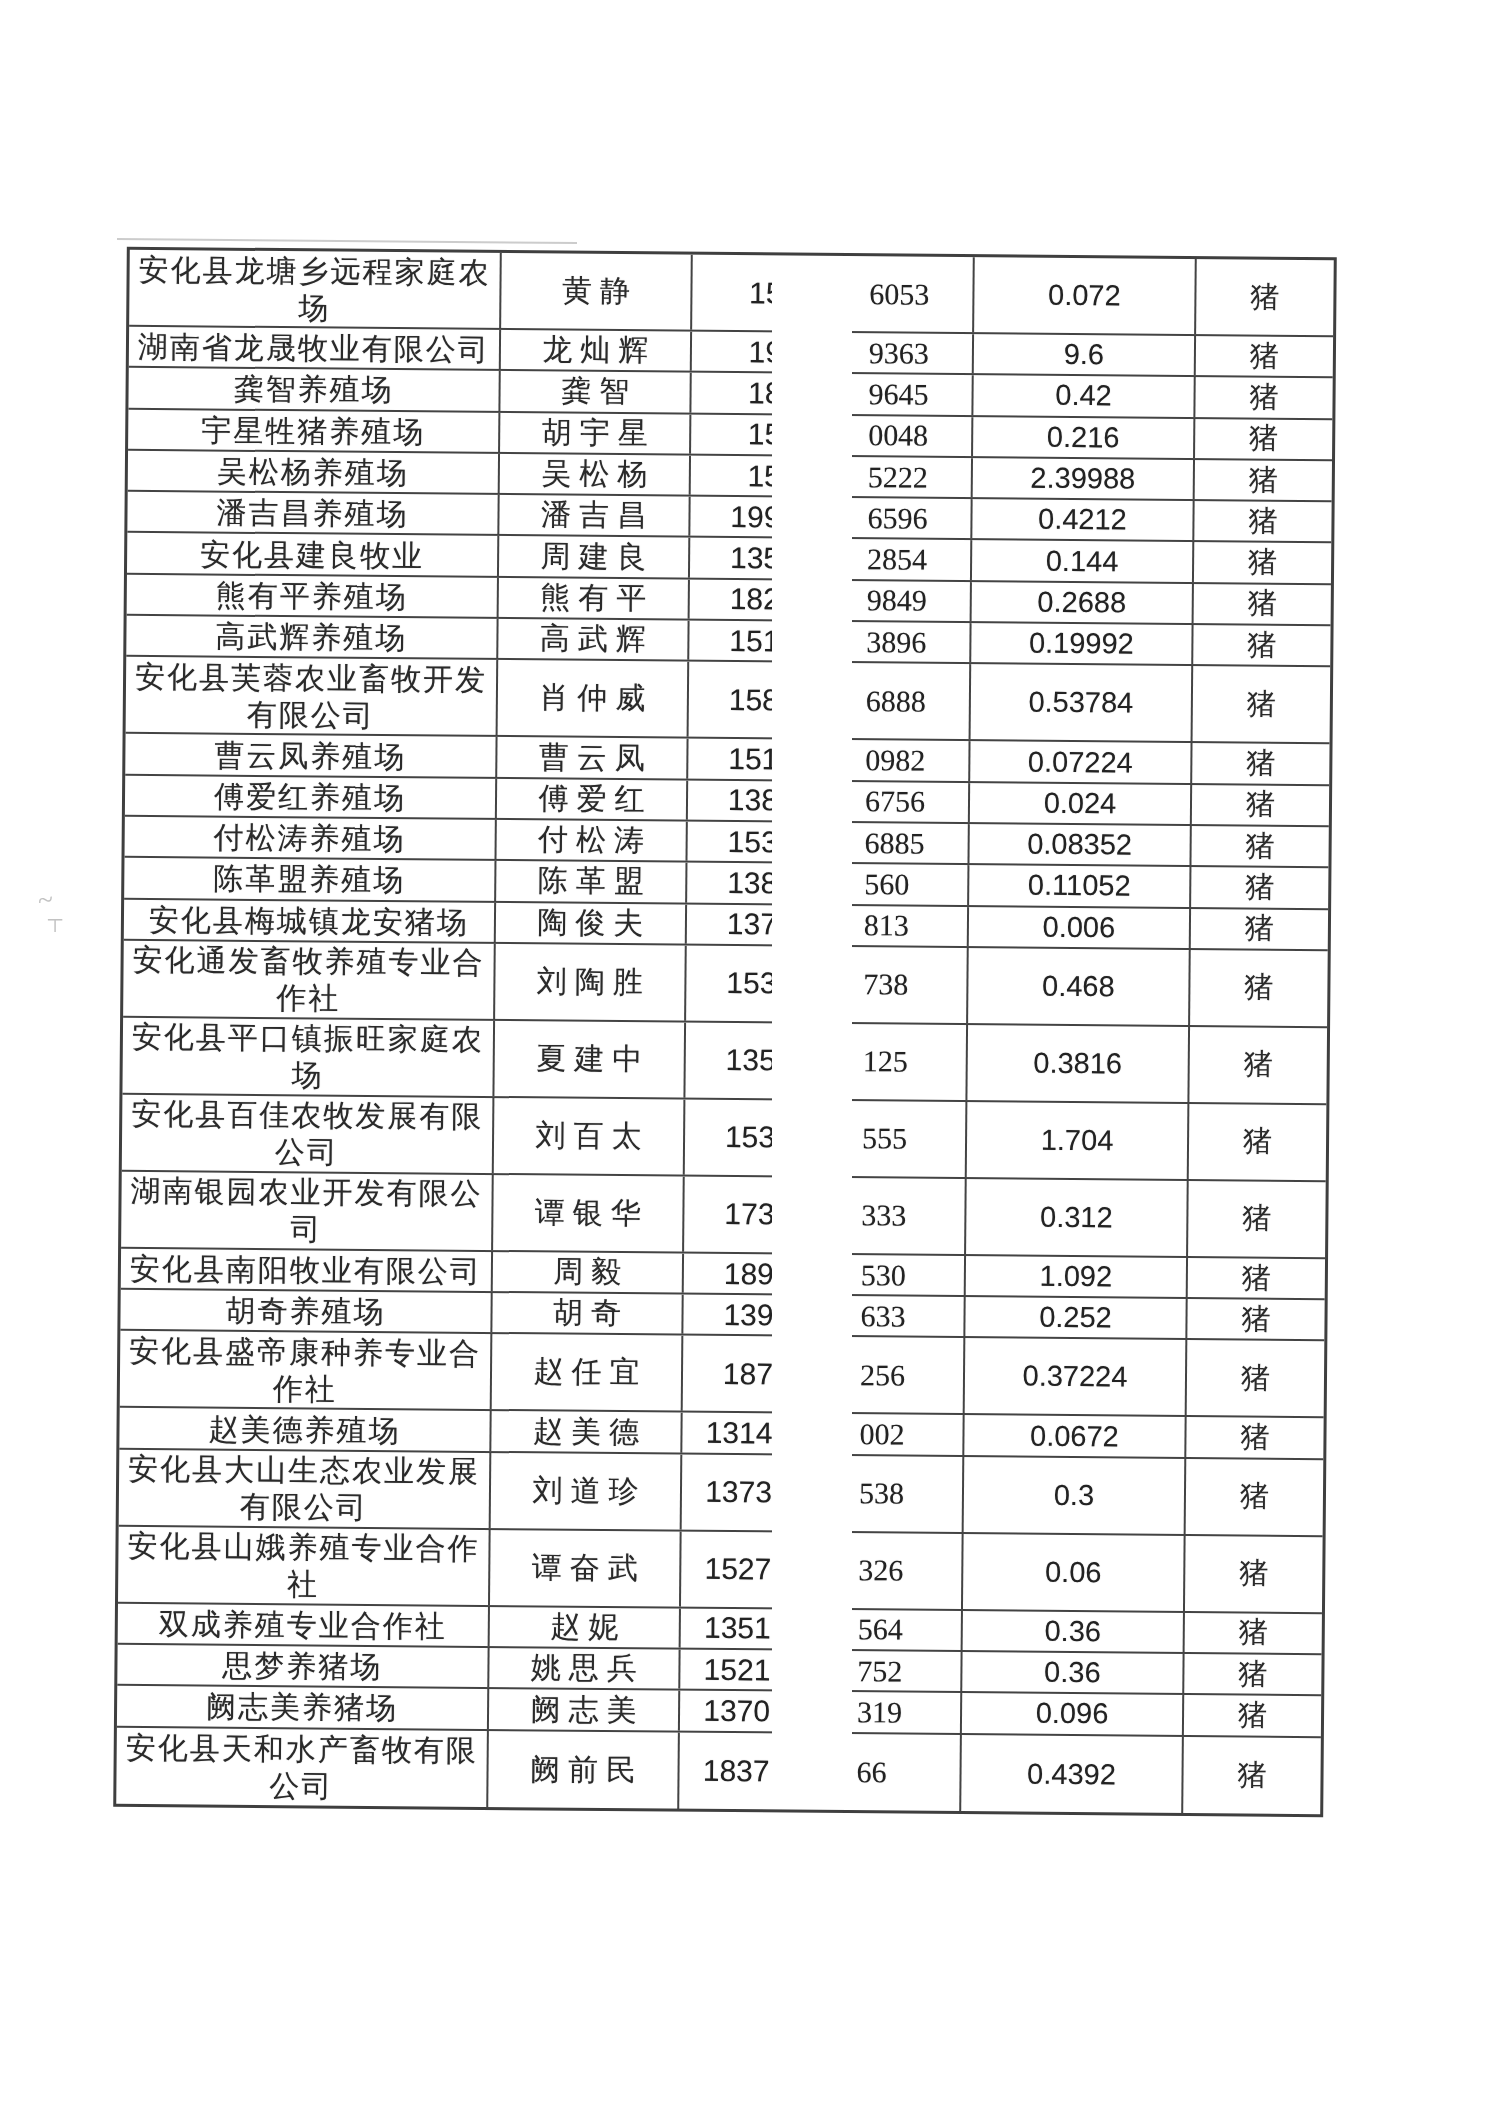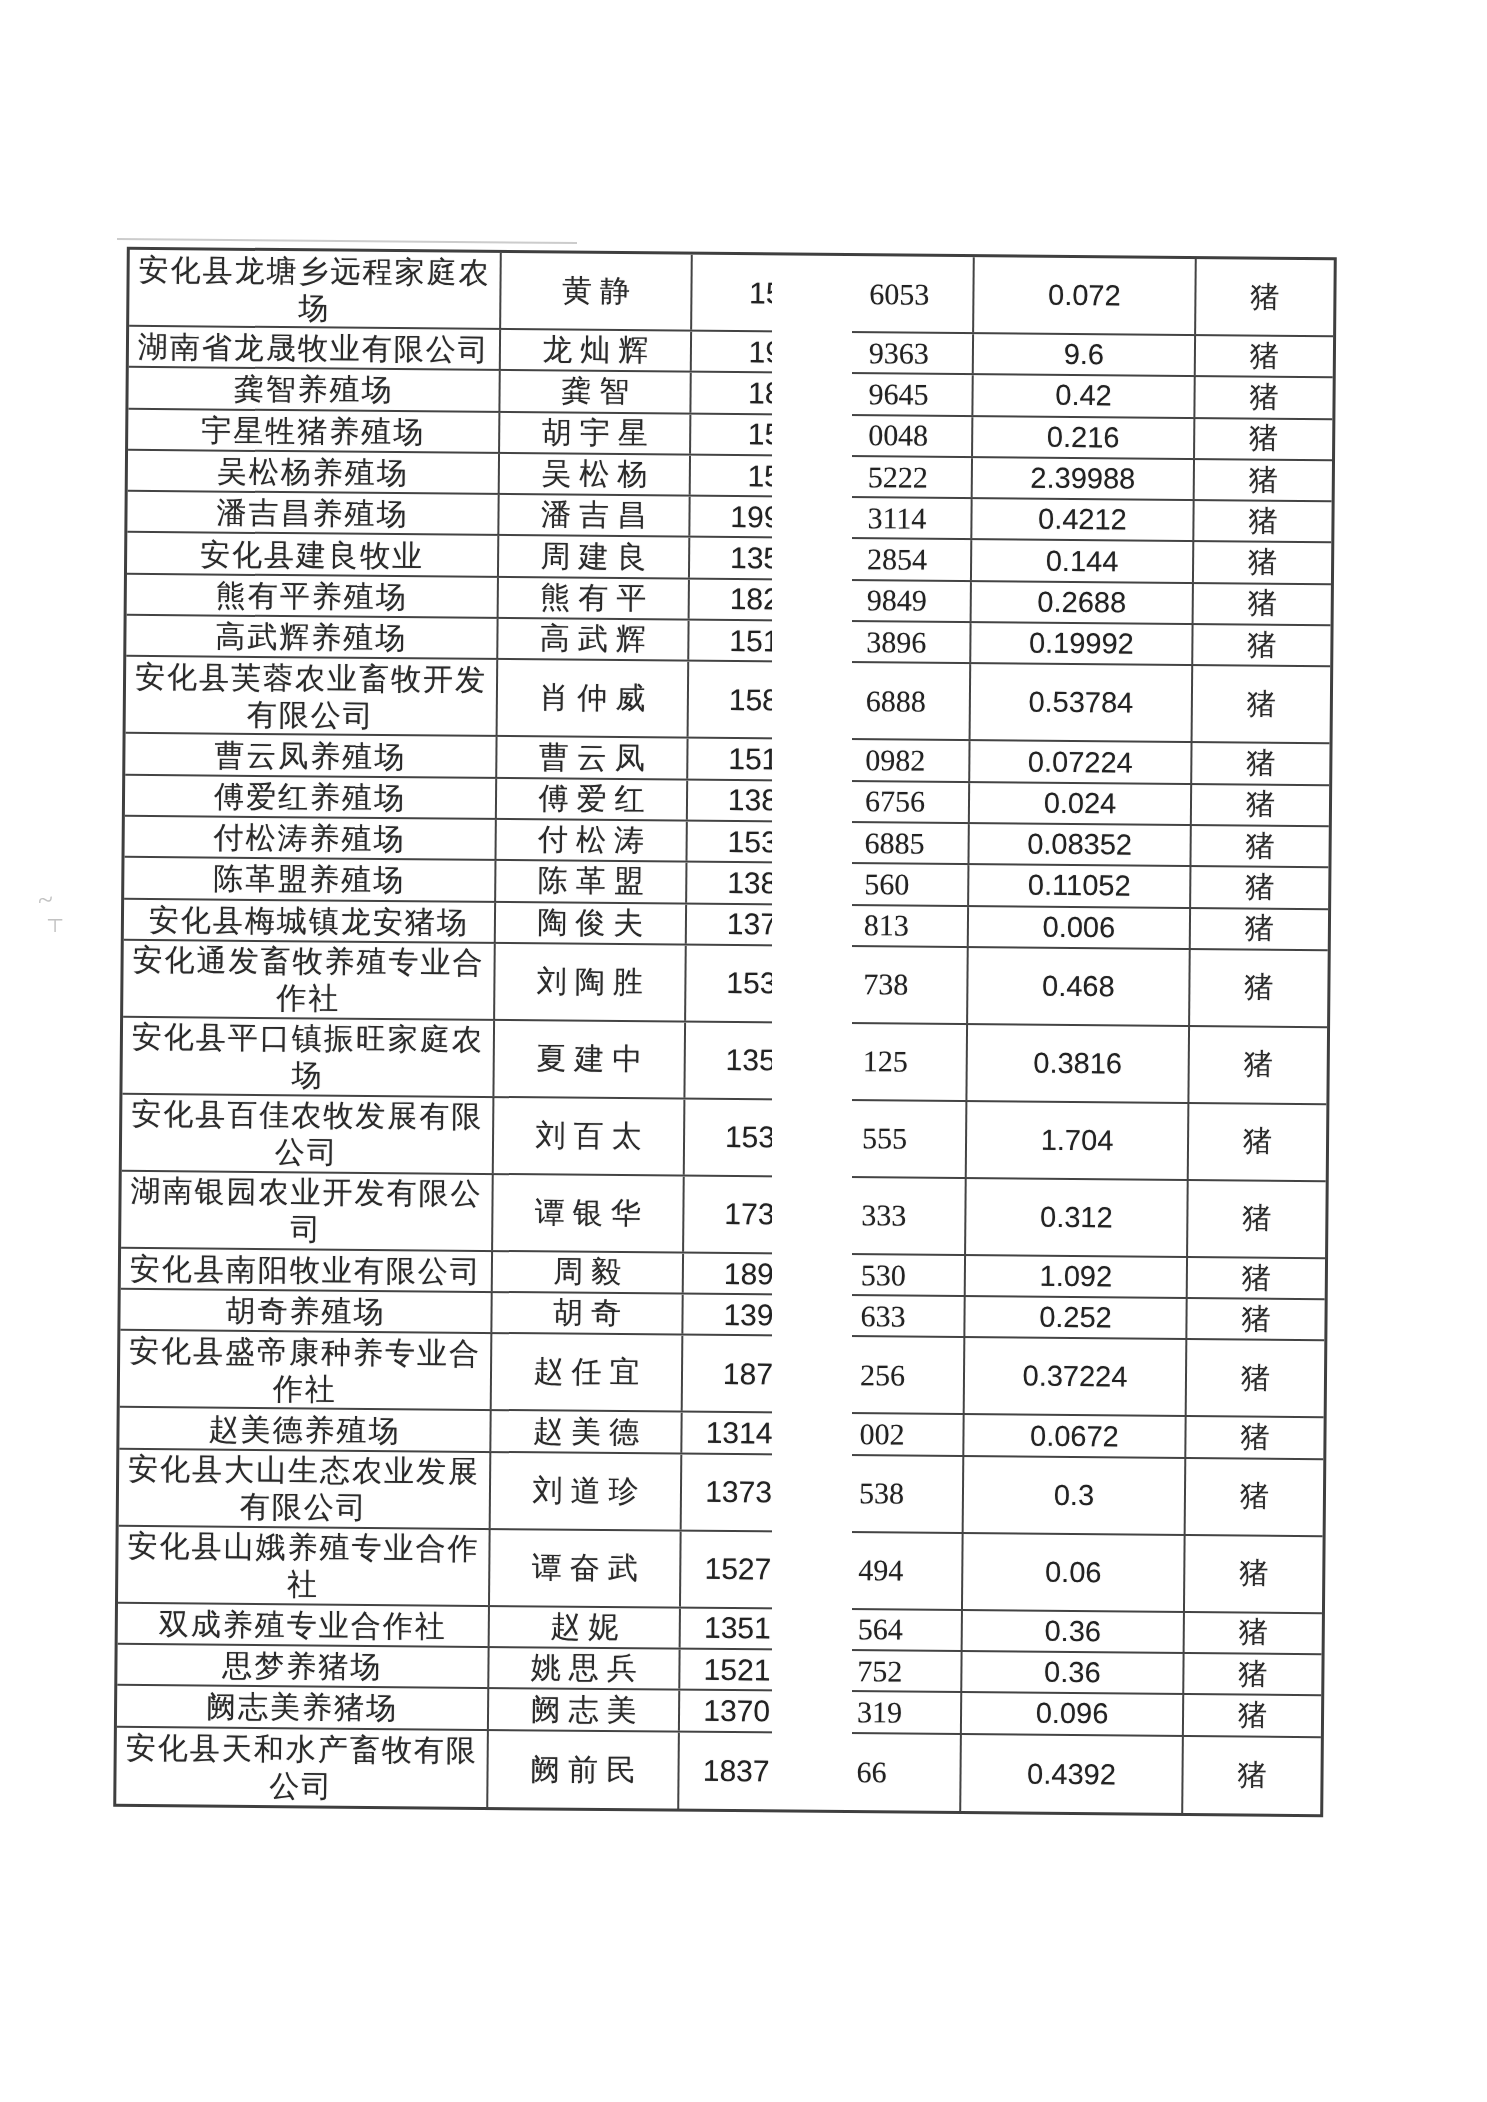--- a/index.html
+++ b/index.html
@@ -115,21 +115,21 @@
       <span class="pr">5222</span>
     </div>
     <div class="c value">2.39988</div>
     <div class="c animal">猪</div>
   </div>
     <div class="row r1">
     <div class="c name">潘吉昌养殖场</div>
     <div class="c person">潘吉昌</div>
     <div class="c phone">
       <span class="pl">199</span>
-      <span class="pr">3114</span>
+      <span class="pr">6596</span>
     </div>
     <div class="c value">0.4212</div>
     <div class="c animal">猪</div>
   </div>
     <div class="row r1">
     <div class="c name">安化县建良牧业</div>
     <div class="c person">周建良</div>
     <div class="c phone">
       <span class="pl">135</span>
       <span class="pr">2854</span>
@@ -305,21 +305,21 @@
       <span class="pr">538</span>
     </div>
     <div class="c value">0.3</div>
     <div class="c animal">猪</div>
   </div>
     <div class="row r2">
     <div class="c name">安化县山娥养殖专业合作社</div>
     <div class="c person">谭奋武</div>
     <div class="c phone">
       <span class="pl">1527</span>
-      <span class="pr">494</span>
+      <span class="pr">326</span>
     </div>
     <div class="c value">0.06</div>
     <div class="c animal">猪</div>
   </div>
     <div class="row r1">
     <div class="c name">双成养殖专业合作社</div>
     <div class="c person">赵妮</div>
     <div class="c phone">
       <span class="pl">1351</span>
       <span class="pr">564</span>

